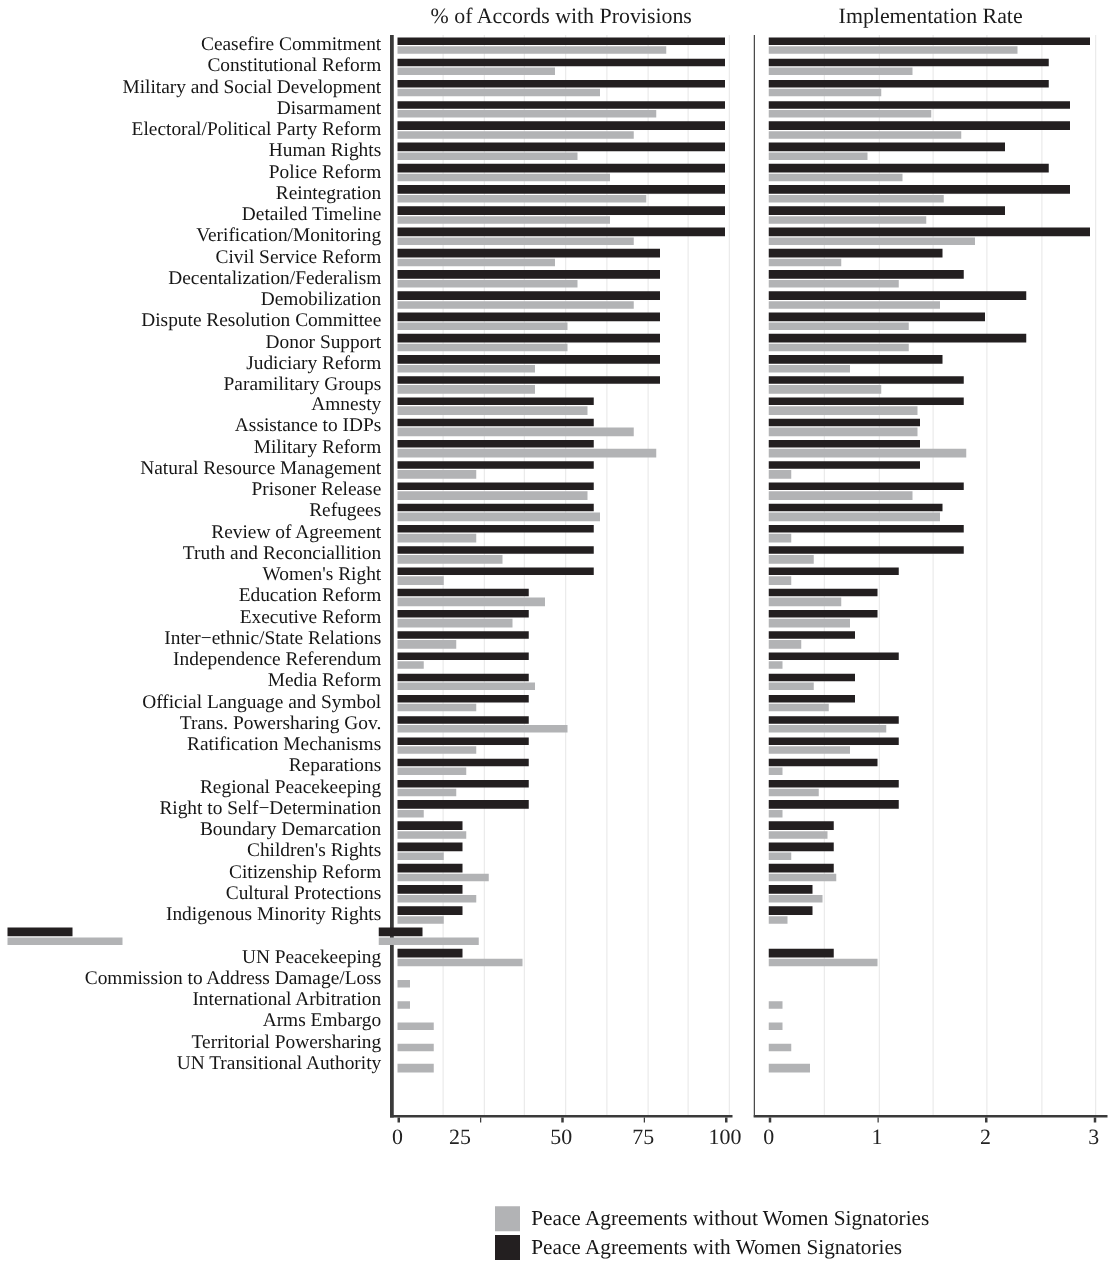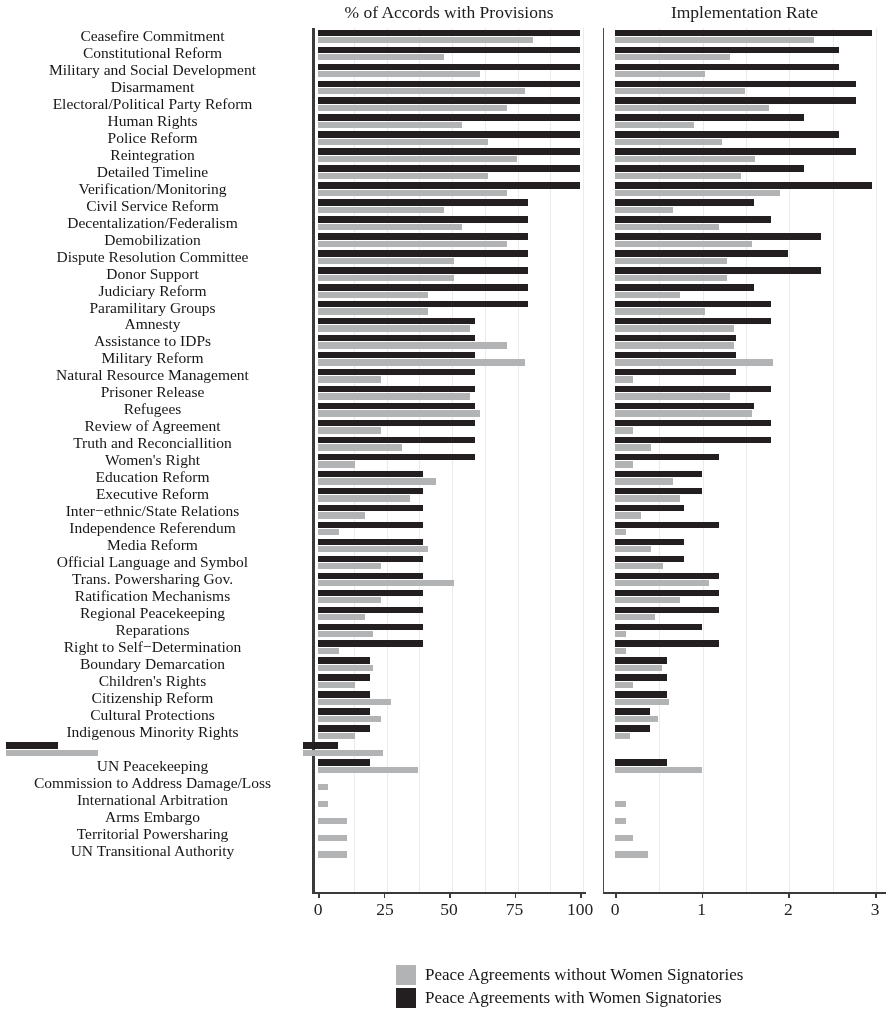--- a/index.html
+++ b/index.html
@@ -10,21 +10,21 @@
   .panel-title{position:absolute;top:0;text-align:center;font-size:17.5px;color:#1c1c1c;}
   .panel-title.left{left:312px;width:274px;}
   .panel-title.right{left:603px;width:283px;}
   .plot-wrap{position:absolute;top:28px;left:0;width:886px;height:900px;}
   .panel-bg{position:absolute;top:0;height:866px;border-bottom:2px solid #3a3a3a;box-sizing:border-box;}
   .panel-bg.left{left:312px;width:274px;border-left:3px solid #3a3a3a;}
   .panel-bg.right{left:603px;width:283px;border-left:1.5px solid #4a4a4a;}
   .gridline{position:absolute;top:0;bottom:0;width:1px;background:#ebebeb;}
   #rows{position:absolute;top:0;left:0;width:886px;height:866px;}
   .row{display:flex;height:16.97px;align-items:stretch;}
-  .label{flex:none;width:305px;padding-right:7px;text-align:center;font-size:15.5px;
+  .label{flex:none;width:305px;padding-right:7px;text-align:right;font-size:15.5px;
          line-height:16.9px;white-space:nowrap;color:#161616;}
   .slot{flex:none;position:relative;display:flex;flex-direction:column;justify-content:center;gap:1px;}
   .slot-left{width:274px;margin-left:0;}
   .spacer{flex:none;width:17px;}
   .slot-right{width:283px;}
   .bar{height:6.4px;flex:none;}
   .axisrow{position:absolute;top:866px;left:0;width:886px;height:32px;}
   .tickmark{position:absolute;top:0;width:1.5px;height:4px;background:#3a3a3a;}
   .ticklabel{position:absolute;top:5px;transform:translateX(-50%);font-size:17.5px;color:#222;}
   .legend{position:absolute;top:964px;left:396px;}
@@ -463,41 +463,41 @@
             <div class="bar" style="background: rgb(35, 31, 32); margin-left: 6px; width: 104.8px;"></div>
             <div class="bar" style="background: rgb(178, 179, 181); margin-left: 6px; width: 62.88px;"></div>
           </div>
           <div class="spacer"></div>
           <div class="slot slot-right">
             <div class="bar" style="background: rgb(35, 31, 32); margin-left: 12px; width: 104px;"></div>
             <div class="bar" style="background: rgb(178, 179, 181); margin-left: 12px; width: 65px;"></div>
           </div>
         </div>
         <div class="row">
+          <div class="label">Reparations</div>
+          <div class="slot slot-left">
+            <div class="bar" style="background: rgb(35, 31, 32); margin-left: 6px; width: 104.8px;"></div>
+            <div class="bar" style="background: rgb(178, 179, 181); margin-left: 6px; width: 55.02px;"></div>
+          </div>
+          <div class="spacer"></div>
+          <div class="slot slot-right">
+            <div class="bar" style="background: rgb(35, 31, 32); margin-left: 12px; width: 86.67px;"></div>
+            <div class="bar" style="background: rgb(178, 179, 181); margin-left: 12px; width: 11.27px;"></div>
+          </div>
+        </div>
+        <div class="row">
           <div class="label">Regional Peacekeeping</div>
           <div class="slot slot-left">
             <div class="bar" style="background: rgb(35, 31, 32); margin-left: 6px; width: 104.8px;"></div>
             <div class="bar" style="background: rgb(178, 179, 181); margin-left: 6px; width: 47.16px;"></div>
           </div>
           <div class="spacer"></div>
           <div class="slot slot-right">
             <div class="bar" style="background: rgb(35, 31, 32); margin-left: 12px; width: 104px;"></div>
             <div class="bar" style="background: rgb(178, 179, 181); margin-left: 12px; width: 39.87px;"></div>
-          </div>
-        </div>
-        <div class="row">
-          <div class="label">Reparations</div>
-          <div class="slot slot-left">
-            <div class="bar" style="background: rgb(35, 31, 32); margin-left: 6px; width: 104.8px;"></div>
-            <div class="bar" style="background: rgb(178, 179, 181); margin-left: 6px; width: 55.02px;"></div>
-          </div>
-          <div class="spacer"></div>
-          <div class="slot slot-right">
-            <div class="bar" style="background: rgb(35, 31, 32); margin-left: 12px; width: 86.67px;"></div>
-            <div class="bar" style="background: rgb(178, 179, 181); margin-left: 12px; width: 11.27px;"></div>
           </div>
         </div>
         <div class="row">
           <div class="label">Right to Self−Determination</div>
           <div class="slot slot-left">
             <div class="bar" style="background: rgb(35, 31, 32); margin-left: 6px; width: 104.8px;"></div>
             <div class="bar" style="background: rgb(178, 179, 181); margin-left: 6px; width: 20.96px;"></div>
           </div>
           <div class="spacer"></div>
           <div class="slot slot-right">
@@ -646,21 +646,21 @@
           <div class="slot slot-right">
             <div class="bar" style="background: rgb(35, 31, 32); margin-left: 12px; width: 0px; visibility: hidden;"></div>
             <div class="bar" style="background: rgb(178, 179, 181); margin-left: 12px; width: 32.93px;"></div>
           </div>
         </div>
       </div>
     <div class="axisrow" id="axisrow">
         <div class="tickmark" style="left: 318px;"></div>
         <div class="ticklabel" style="left: 318px;">0</div>
         <div class="tickmark" style="left: 383.5px;"></div>
-        <div class="ticklabel" style="left: 385px;">25</div>
+        <div class="ticklabel" style="left: 368px;">25</div>
         <div class="tickmark" style="left: 449px;"></div>
         <div class="ticklabel" style="left: 449px;">50</div>
         <div class="tickmark" style="left: 514.5px;"></div>
         <div class="ticklabel" style="left: 514.5px;">75</div>
         <div class="tickmark" style="left: 580px;"></div>
         <div class="ticklabel" style="left: 580px;">100</div>
         <div class="tickmark" style="left: 615px;"></div>
         <div class="ticklabel" style="left: 615px;">0</div>
         <div class="tickmark" style="left: 701.67px;"></div>
         <div class="ticklabel" style="left: 701.67px;">1</div>

